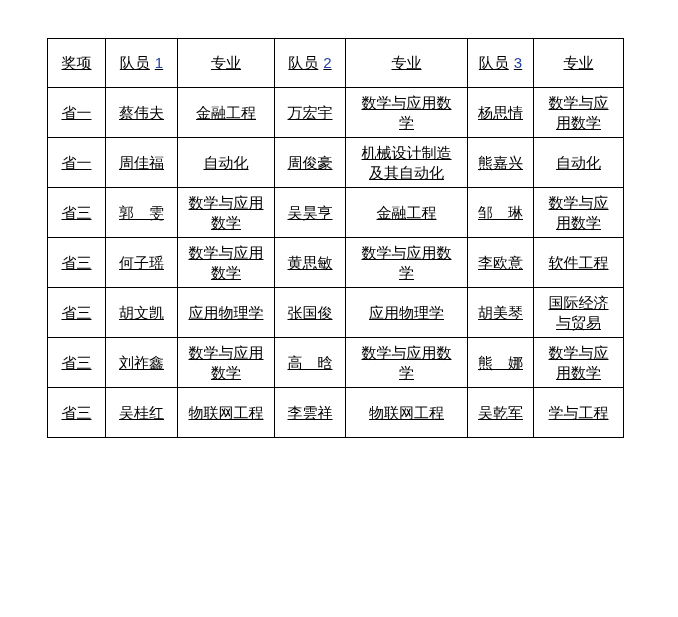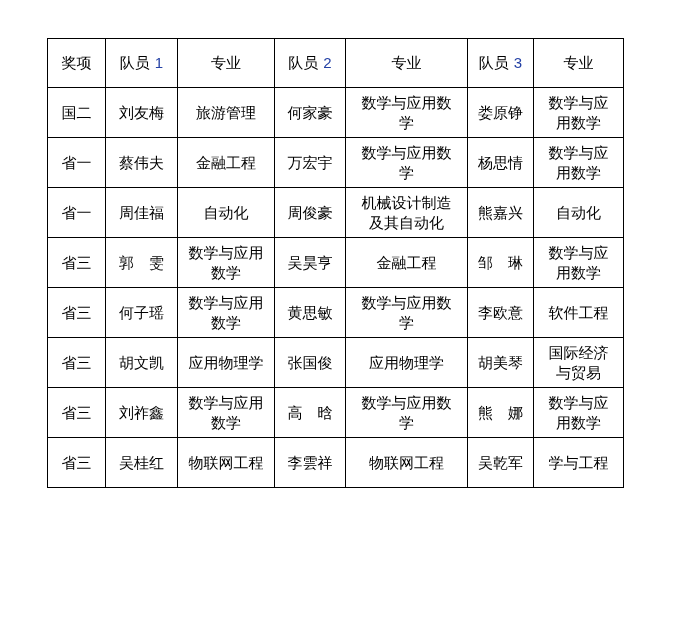--- a/index.html
+++ b/index.html
@@ -11,20 +11,21 @@
     width: 678px;
     height: 617px;
     position: relative;
     font-family: "Liberation Sans", "DejaVu Sans", sans-serif;
     color: #000000;
   }
   .table-wrap {
     position: absolute;
     left: 47px;
     top: 38px;
+    text-decoration: underline;
   }
   table {
     border-collapse: collapse;
     table-layout: fixed;
   }
   th, td {
     border: 1px solid #000000;
     text-align: center;
     vertical-align: middle;
     font-size: 15px;
@@ -60,31 +61,20 @@
           <th><span>奖项</span></th>
           <th><span>队员</span><span class="num" style="color: rgb(36, 65, 165);">1</span></th>
           <th><span>专业</span></th>
           <th><span>队员</span><span class="num" style="color: rgb(36, 65, 165);">2</span></th>
           <th><span>专业</span></th>
           <th><span>队员</span><span class="num" style="color: rgb(36, 65, 165);">3</span></th>
           <th><span>专业</span></th>
         </tr>
     </thead>
     <tbody>
-        <tr>
-          <td>国二</td>
-          <td>刘友梅</td>
-          <td>旅游管理</td>
-          <td>何家豪</td>
-          <td>数学与应用数
-学</td>
-          <td>娄原铮</td>
-          <td>数学与应
-用数学</td>
-        </tr>
         <tr>
           <td>省一</td>
           <td>蔡伟夫</td>
           <td>金融工程</td>
           <td>万宏宇</td>
           <td>数学与应用数
 学</td>
           <td>杨思情</td>
           <td>数学与应
 用数学</td>

